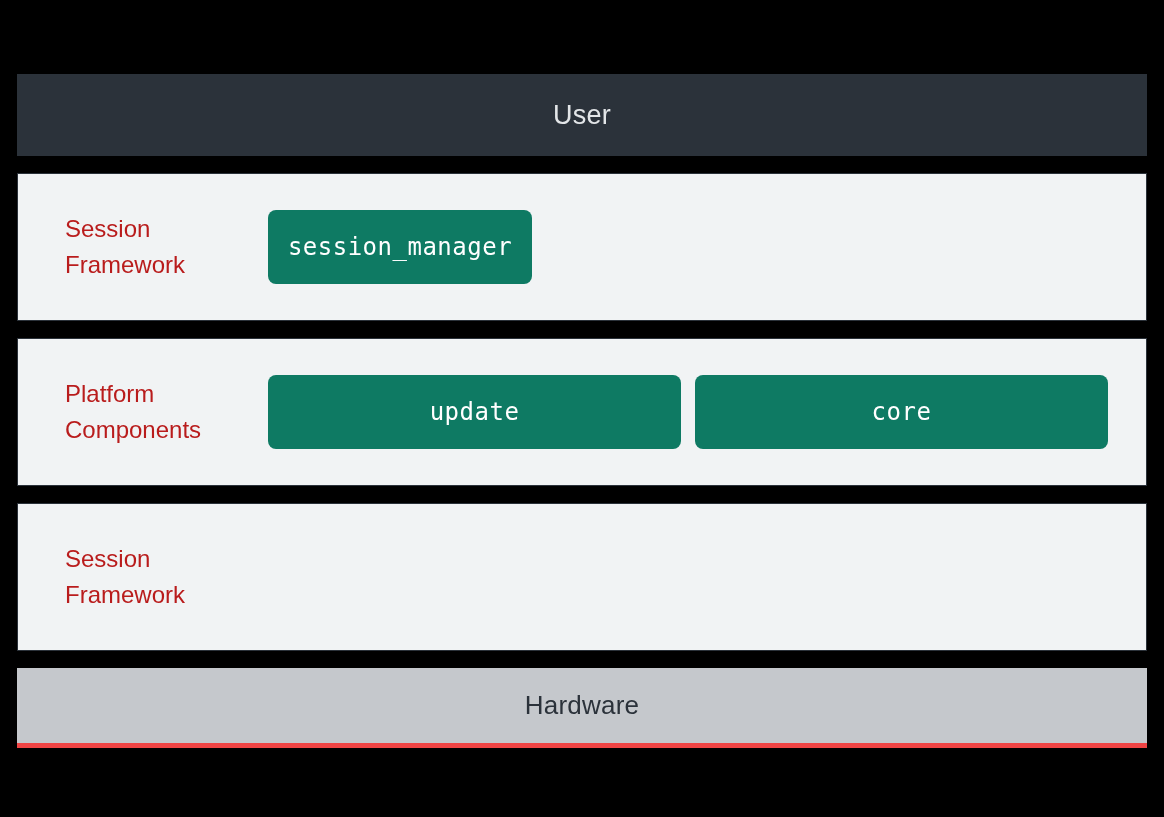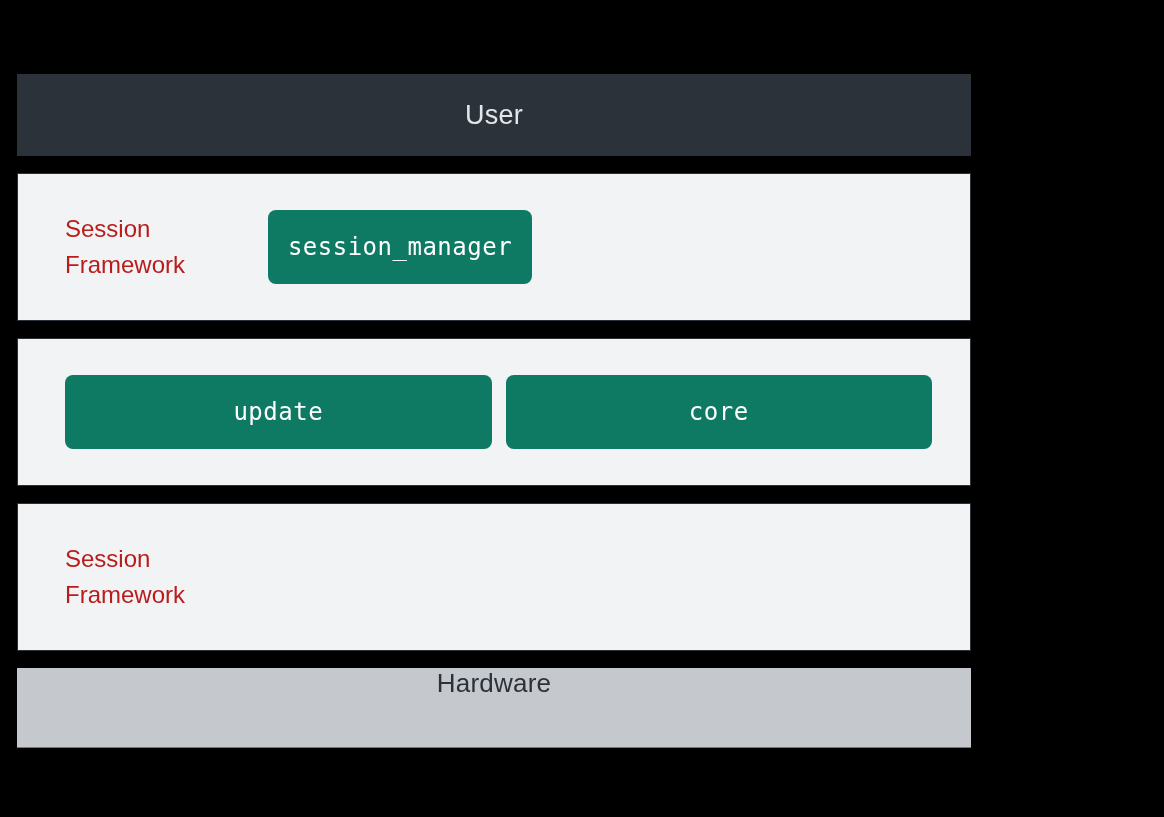--- a/index.html
+++ b/index.html
@@ -11,21 +11,21 @@
     width: 1164px;
     height: 817px;
     font-family: "Liberation Sans", sans-serif;
     -webkit-font-smoothing: antialiased;
   }
 
   #diagram {
     position: absolute;
     left: 17px;
     top: 74px;
-    width: 954px;
+    width: 1130px;
     display: flex;
     flex-direction: column;
   }
 
   
   .actor-bar {
     height: 82px;
     background: #2b323a;
     color: #e3e6e8;
     display: flex;
@@ -83,25 +83,25 @@
   }
   .modules.fill .module { flex: 1 1 0; }
   .modules.single .module { flex: 0 0 264px; }
 
   
   .hardware-bar {
     height: 80px;
     background: #c5c8cc;
     color: #2b323a;
     display: flex;
-    align-items: flex-start;
+    align-items: center;
     justify-content: center;
     font-size: 26px;
     letter-spacing: 0.2px;
-    border-bottom: 1px solid #ef4444;
+    border-bottom: 5px solid #ef4444;
     box-sizing: border-box;
   }
 </style>
 </head>
 <body>
 
 <div id="diagram">
 
   <div class="actor-bar">
     <span>User</span>
@@ -113,20 +113,22 @@
     <div class="layer-label">Session
 Framework</div>
     <div class="modules single">
       <div class="module">session_manager</div>
     </div>
   </div>
 
   <div class="gap"></div>
 
   <div class="layer">
+    <div class="layer-label">Platform
+Components</div>
     <div class="modules fill">
       <div class="module">update</div>
       <div class="module">core</div>
     </div>
   </div>
 
   <div class="gap"></div>
 
   <div class="layer">
     <div class="layer-label">Session

